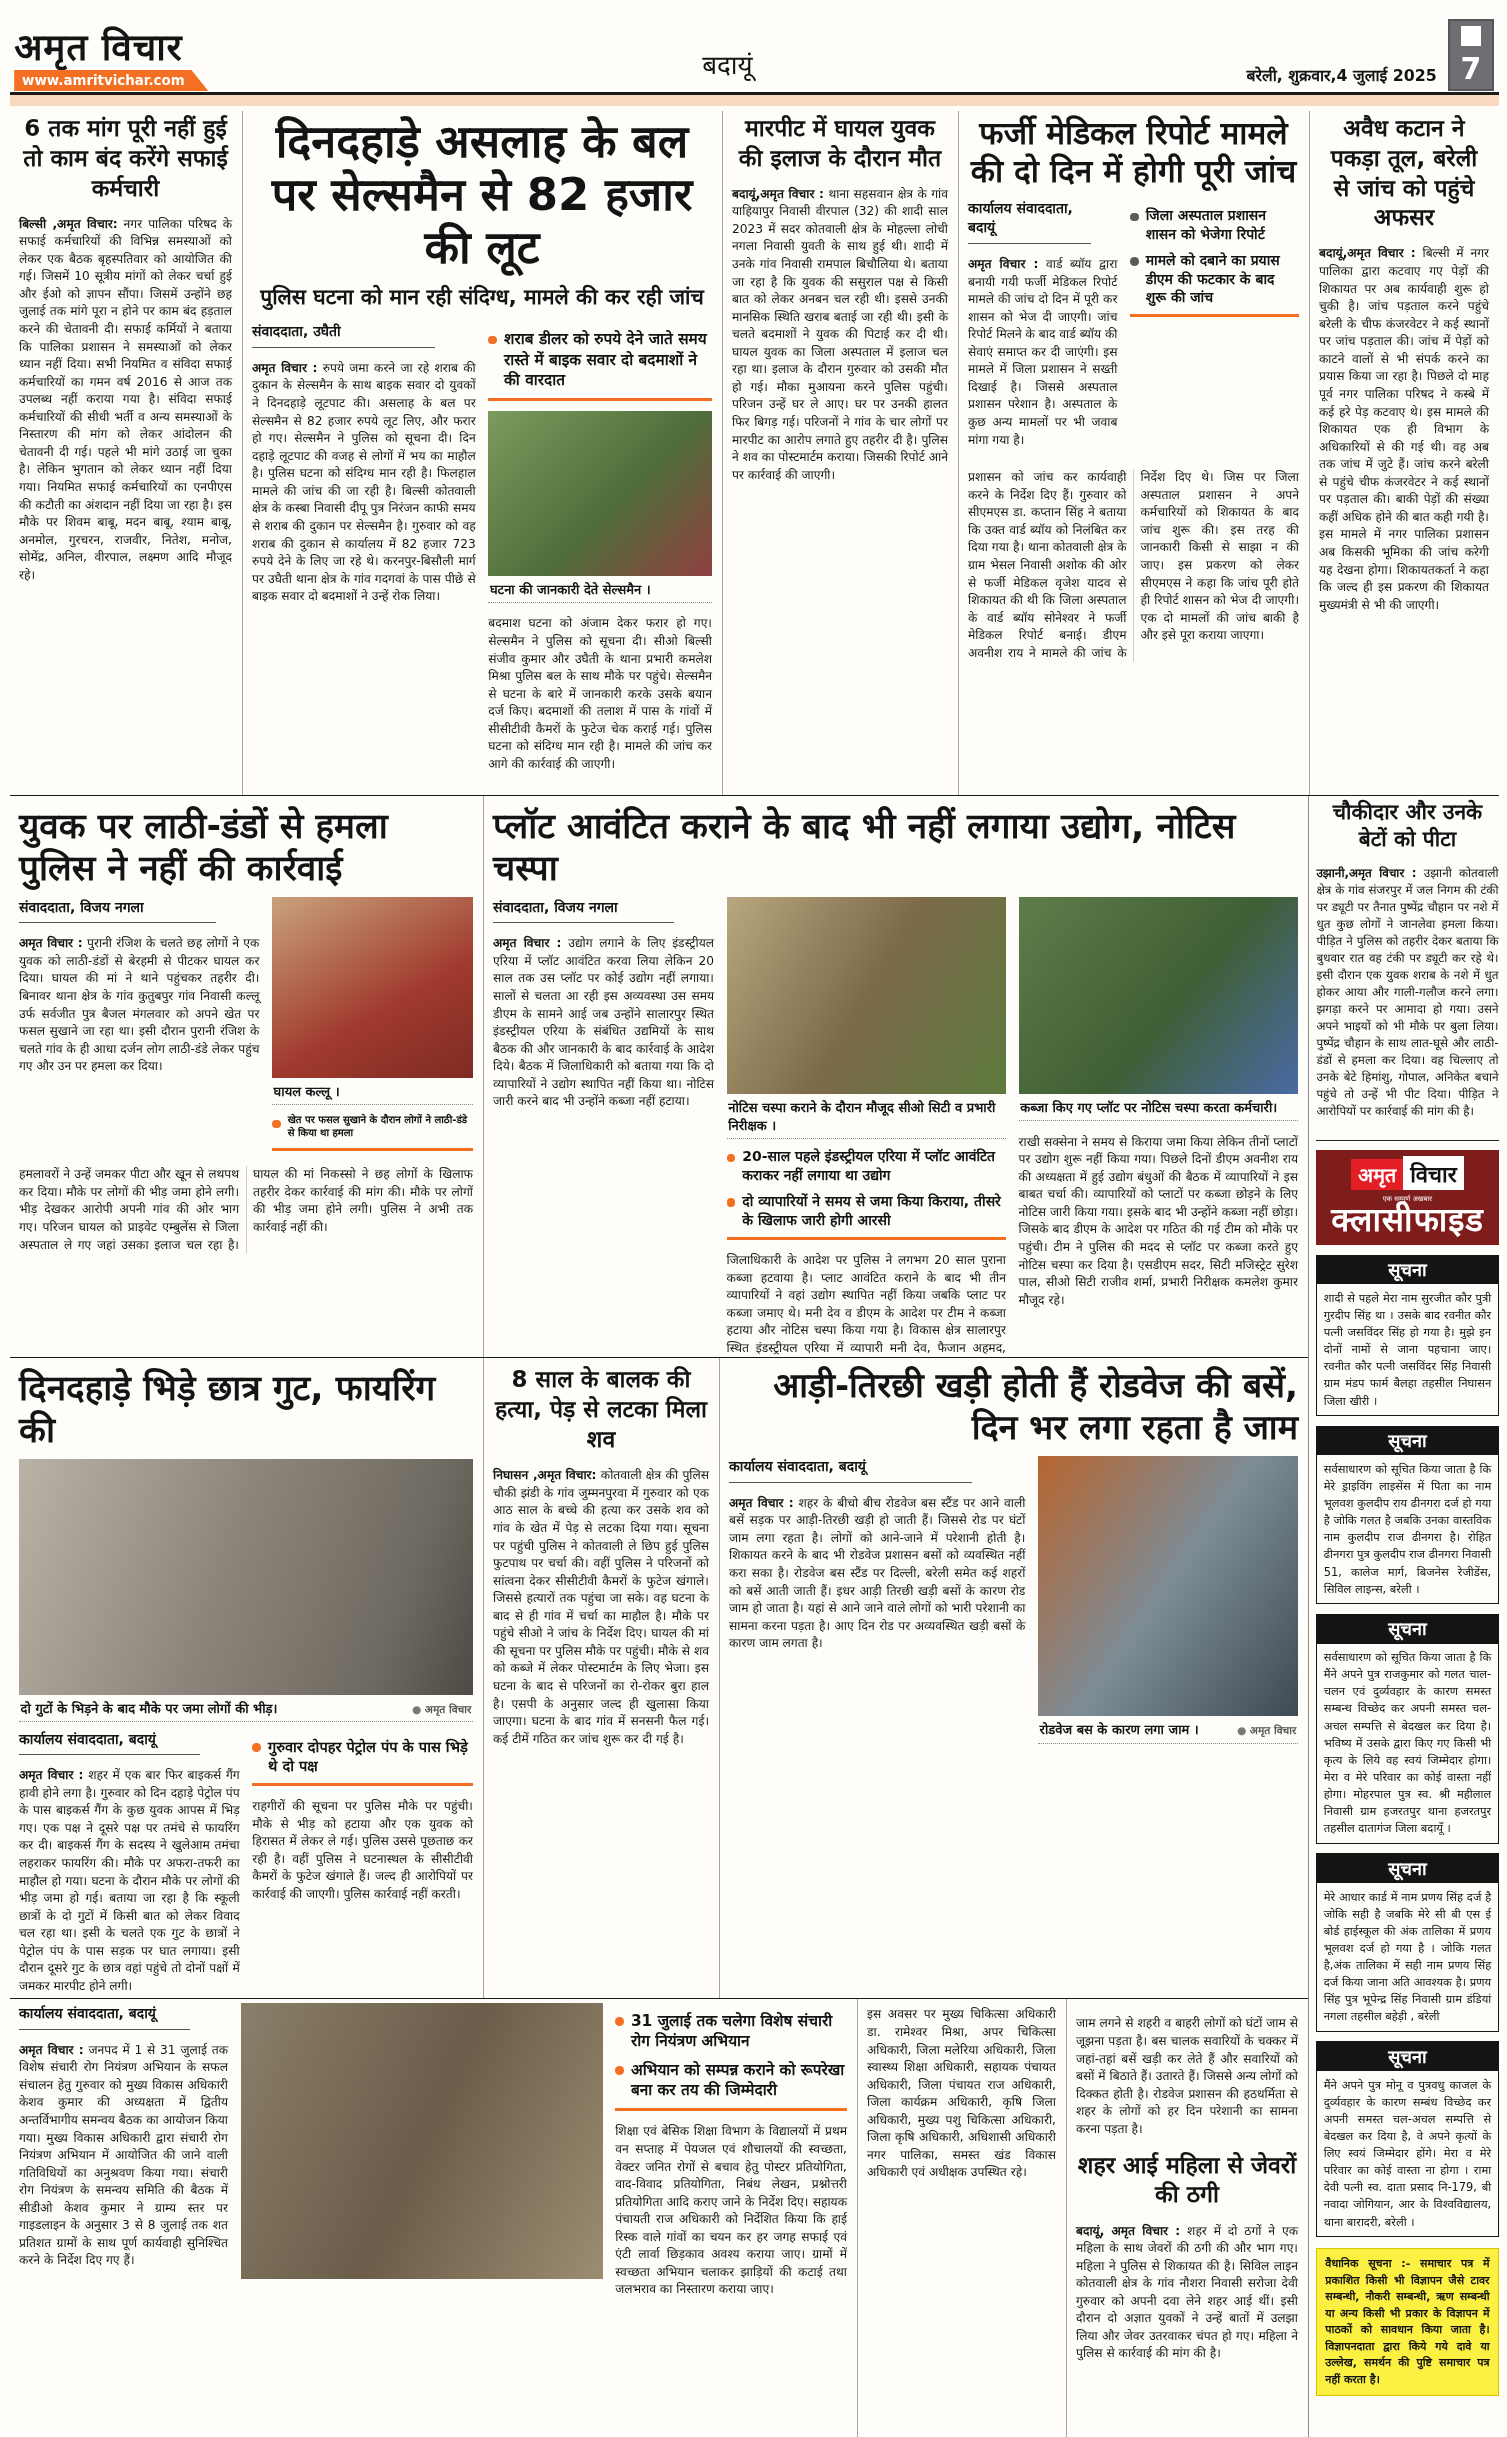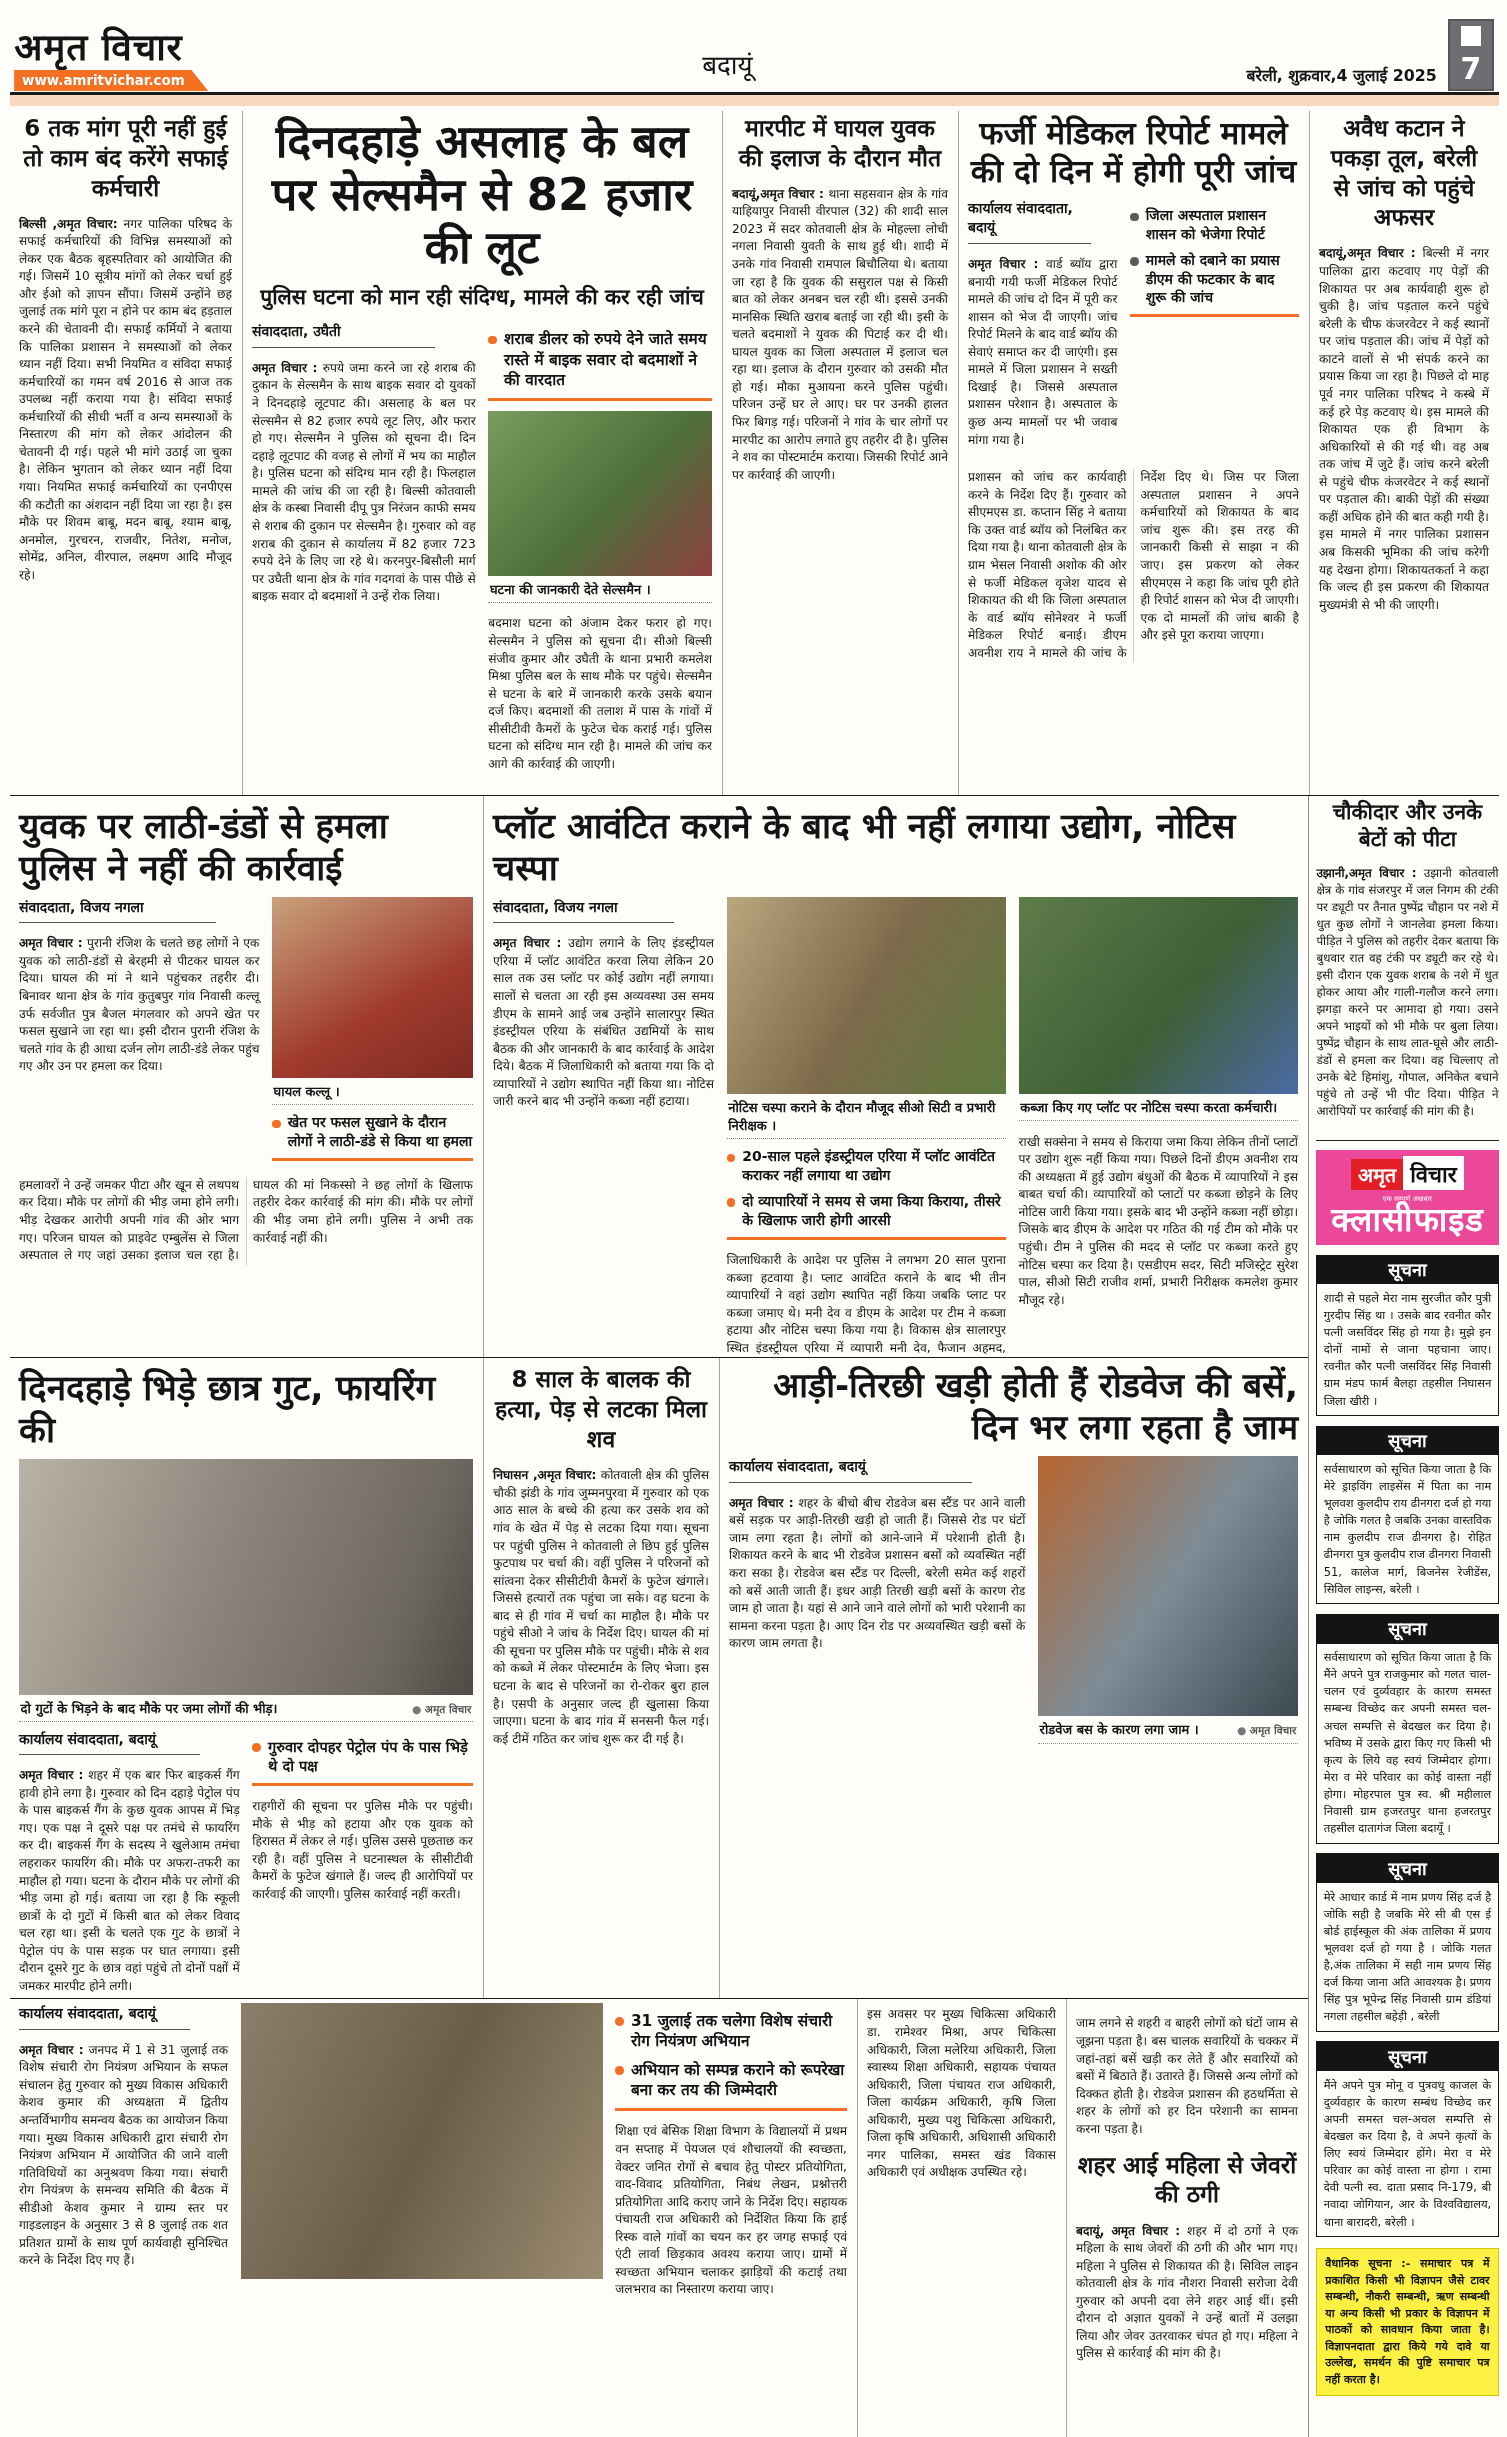--- a/index.html
+++ b/index.html
@@ -47,21 +47,21 @@
   .main-lower{display:flex;}
   .lower-left{width:1298px;}
   .right-rail{flex:1;border-left:0.8px solid #8f8c87;padding-left:7.9px;box-sizing:border-box;}
   .row-b{display:grid;grid-template-columns:473px 1fr;height:561px;border-bottom:1.6px solid #1a1a1a;}
   .row-c{display:grid;grid-template-columns:473px 236px 1fr;height:640px;border-bottom:1.6px solid #1a1a1a;}
   .row-d{display:grid;grid-template-columns:847px 209px 1fr;height:445px;}
   .row-b > .art,.row-c > .art,.row-d > .art{padding:4.7px 9.5px;}
   .row-b > .art + .art,.row-c > .art + .art,.row-d > .art + .art{border-left:0.8px solid #a8a5a0;}
   .split{display:grid;gap:12.6px;}
   
-  .cl-head{background:#ec4899;text-align:center;padding:6.3px 3.2px 7.9px;margin-top:9.5px;}
+  .cl-head{background:#7f1d1d;text-align:center;padding:6.3px 3.2px 7.9px;margin-top:9.5px;}
   .cl-logo{display:inline-flex;align-items:flex-end;gap:0;margin-bottom:3.2px;}
   .cl-amrit{background:#e31e24;color:#fff;font-weight:bold;font-size:19.7px;padding:1.6px 7px;}
   .cl-vichar{background:#fff;color:#111;font-weight:bold;font-size:22px;padding:1.6px 7px;}
   .cl-tag{display:block;color:#fff;font-size:7px;text-align:center;margin-top:0.8px;}
   .cl-title{color:#fff;font-weight:bold;font-size:33px;letter-spacing:0.8px;line-height:1.05;}
   .notice{border:1.6px solid #141414;margin:9.5px 0;}
   .notice-head{background:#141414;color:#fff;text-align:center;font-weight:bold;font-size:18px;padding:1.6px 0 3.2px;}
   .notice-body{padding:5.5px 6.3px;font-size:11.4px;line-height:1.5;text-align:justify;}
   .legal-box{background:#fcf043;border:1.6px solid #d8c400;padding:7px 7.9px;font-size:11px;line-height:1.5;
              font-weight:bold;text-align:justify;margin-top:11px;}
@@ -161,21 +161,21 @@
           <div class="split" style="grid-template-columns:1fr 201px;">
             <div>
               <div class="byline">संवाददाता, विजय नगला</div>
               <p class="body-text"><strong class="lead">अमृत विचार :</strong> <span>पुरानी रंजिश के चलते छह लोगों ने एक युवक को लाठी-डंडों से बेरहमी से पीटकर घायल कर दिया। घायल की मां ने थाने पहुंचकर तहरीर दी। बिनावर थाना क्षेत्र के गांव कुतुबपुर गांव निवासी कल्लू उर्फ सर्वजीत पुत्र बैजल मंगलवार को अपने खेत पर फसल सुखाने जा रहा था। इसी दौरान पुरानी रंजिश के चलते गांव के ही आधा दर्जन लोग लाठी-डंडे लेकर पहुंच गए और उन पर हमला कर दिया।</span></p>
             </div>
             <div>
               <div class="photo" style="height:181px;background:linear-gradient(150deg,#c9a27c,#a03a2e 60%,#7e2b22);"></div>
               <div class="caption">
                   <span>घायल कल्लू ।</span>
                 </div>
-              <div class="bullet-item" style="font-size:14px;">
+              <div class="bullet-item" style="font-size:10px;">
                 <span class="dot"></span>
                 <span>खेत पर फसल सुखाने के दौरान लोगों ने लाठी-डंडे से किया था हमला</span>
               </div>
               <div class="orange-rule"></div>
             </div>
           </div>
           <p class="body-text cols-2" style="margin-top:6.3px;">हमलावरों ने उन्हें जमकर पीटा और खून से लथपथ कर दिया। मौके पर लोगों की भीड़ जमा होने लगी। भीड़ देखकर आरोपी अपनी गांव की ओर भाग गए। परिजन घायल को प्राइवेट एम्बुलेंस से जिला अस्पताल ले गए जहां उसका इलाज चल रहा है। घायल की मां निकस्सो ने छह लोगों के खिलाफ तहरीर देकर कार्रवाई की मांग की। मौके पर लोगों की भीड़ जमा होने लगी। पुलिस ने अभी तक कार्रवाई नहीं की।</p>
         </article>
 
         <article class="art">

